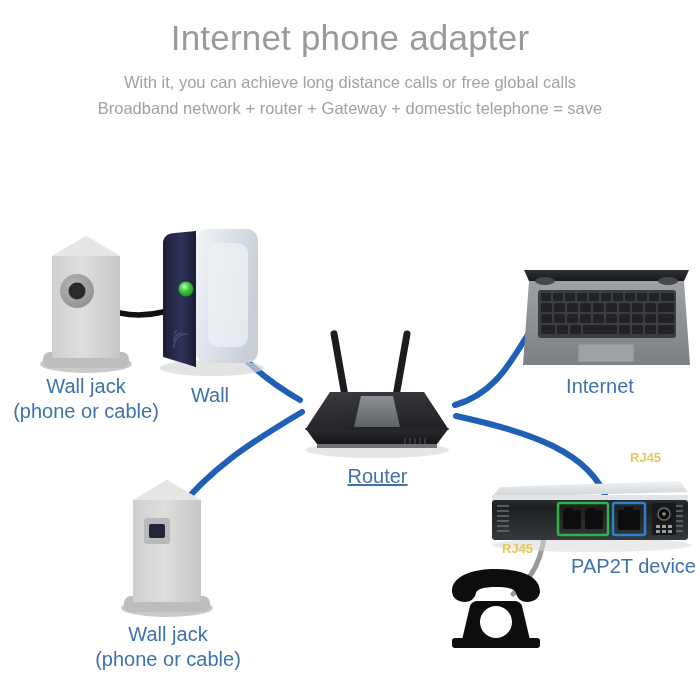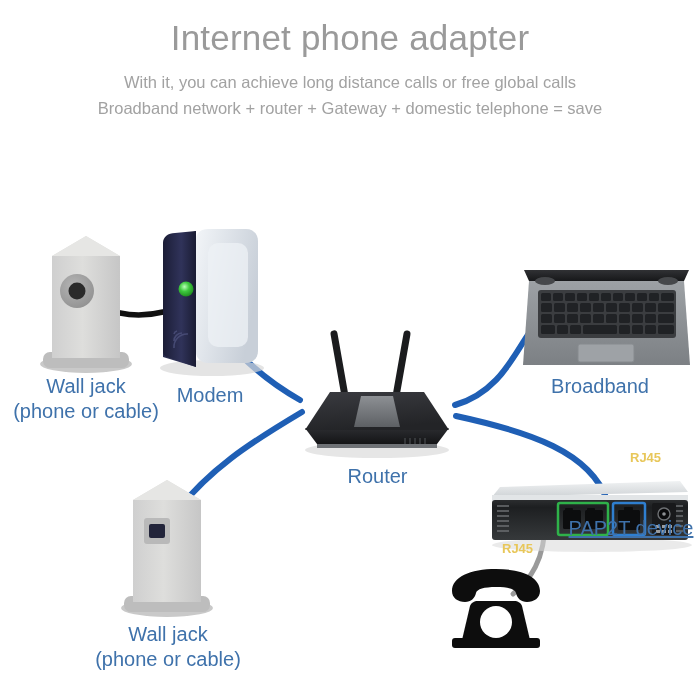--- a/index.html
+++ b/index.html
@@ -330,30 +330,30 @@
       <circle cx="496" cy="622" r="16" fill="#ffffff"></circle>
     </g>
 
   </svg>
 
   <div class="label" style="left:6px; top:374px; width:160px;">
     <span>Wall jack</span>
     <span class="l2">(phone or cable)</span>
   </div>
 
-  <div class="label" style="left:155px; top:383px; width:110px;">Modem</div>
-
-  <div class="label" style="left:545px; top:374px; width:110px;">Broadband</div>
-
-  <div class="label" style="left:330px; top:464px; width:95px;">Router</div>
+  <div class="label" style="left:155px; top:383px; width:110px;">Wall</div>
+
+  <div class="label" style="left:545px; top:374px; width:110px;">Internet</div>
+
+  <div class="label" style="left:330px; top:464px; width:95px;text-decoration:underline;">Router</div>
 
   <div class="label" style="left:88px; top:622px; width:160px;">
     <span>Wall jack</span>
     <span class="l2">(phone or cable)</span>
   </div>
 
   <div class="label-yellow" style="left:630px; top:450px;">RJ45</div>
 
   <div class="label-yellow" style="left:502px; top:541px;">RJ45</div>
 
-  <div class="label" style="left:566px; top:516px; width:130px; text-align:center;text-decoration:underline;">PAP2T device</div>
+  <div class="label" style="left:566px; top:554px; width:130px; text-align:right;">PAP2T device</div>
 
 </div>
 
 </body></html>

